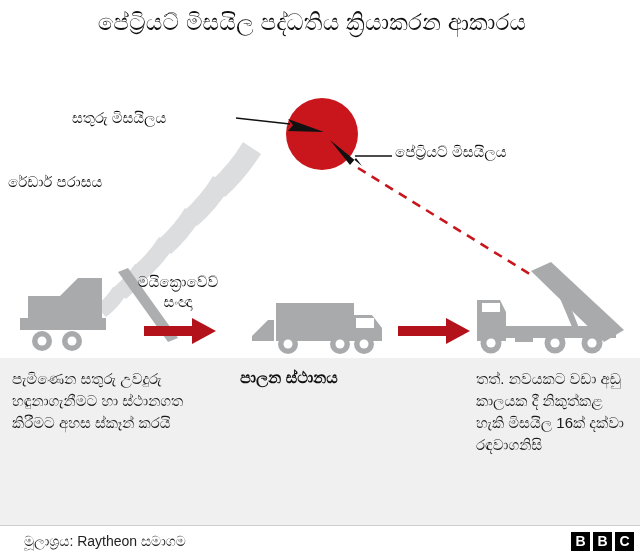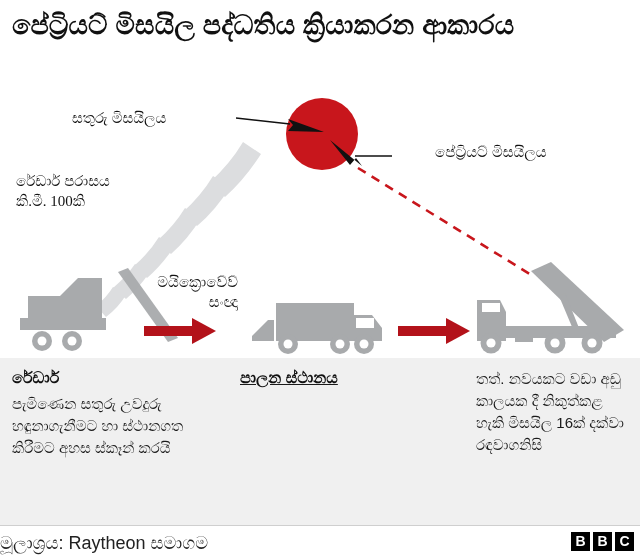--- a/index.html
+++ b/index.html
@@ -19,25 +19,26 @@
     background: #ffffff;
     overflow: hidden;
   }
 
   
   .title {
     position: absolute;
     left: 12px;
     top: 6px;
     width: 600px;
-    font-size: 27px;
+    font-size: 23px;
     line-height: 1.42;
-    font-weight: 700;
+    font-weight: 400;
     color: #111111;
     letter-spacing: 0.2px;
+    text-align: center;
   }
 
   
   .diagram {
     position: absolute;
     left: 0;
     top: 0;
     width: 640px;
     height: 360px;
   }
@@ -45,35 +46,34 @@
 
   
   .callout {
     position: absolute;
     font-size: 15px;
     line-height: 1.35;
     color: #111111;
     white-space: nowrap;
   }
   .callout-enemy-missile { left: 72px; top: 108px; }
-  .callout-patriot-missile { left: 395px; top: 142px; margin-left: 40px; }
+  .callout-patriot-missile { left: 395px; top: 142px; }
   .callout-radar-range {
-    left: 16px;
+    left: 8px;
     top: 172px;
     white-space: normal;
     width: 200px;
     line-height: 1.3;
-    font-family: Liberation Serif, serif;
   }
   .callout-microwave {
     left: 118px;
     top: 272px;
     white-space: normal;
     width: 120px;
-    text-align: right;
+    text-align: center;
     line-height: 1.3;
   }
 
   
   .panel {
     position: absolute;
     left: 0;
     top: 358px;
     width: 640px;
     height: 167px;
@@ -86,21 +86,21 @@
     width: 640px;
     display: flex;
     padding-top: 10px;
     box-sizing: border-box;
   }
   .column {
     box-sizing: border-box;
     padding: 0 10px 0 12px;
   }
   .col-0 { width: 228px; }
-  .col-1 { width: 236px; text-decoration: underline; }
+  .col-1 { width: 236px; }
   .col-2 { width: 176px; }
   .col-head {
     font-size: 16px;
     font-weight: 700;
     color: #111111;
     margin: 0 0 4px 0;
     line-height: 1.3;
   }
   .col-body {
     font-size: 15px;
@@ -114,23 +114,23 @@
     position: absolute;
     left: 0;
     top: 525px;
     width: 640px;
     height: 34px;
     background: #ffffff;
     border-top: 1px solid #cfcfcf;
   }
   .source {
     position: absolute;
-    left: 0;
+    left: 24px;
     top: 7px;
-    font-size: 18px;
+    font-size: 14px;
     color: #222222;
   }
   .bbc-logo {
     position: absolute;
     right: 6px;
     top: 6px;
     display: flex;
     gap: 3px;
   }
   .bbc-box {
@@ -241,33 +241,31 @@
 
     </svg>
   </div>
 
   <div class="callout callout-enemy-missile">සතුරු මිසයිලය</div>
 
   <div class="callout callout-patriot-missile">පේට්‍රියට් මිසයිලය</div>
 
   <div class="callout callout-radar-range">
     <div>රේඩාර් පරාසය</div>
-    <div>කි.මී. 100කි</div>
   </div>
 
   <div class="callout callout-microwave">
     <div>මයික්‍රොවේව්</div>
     <div>සංඥා</div>
   </div>
 
   <div class="panel">
     <div class="columns">
 
       <div class="column col-0">
-        <div class="col-head">රේඩාර්</div>
         <div class="col-body">පැමිණෙන සතුරු උවදුරු හඳුනාගැනීමට හා ස්ථානගත කිරීමට අහස ස්කෑන් කරයි</div>
       </div>
 
       <div class="column col-1">
         <div class="col-head">පාලන ස්ථානය</div>
       </div>
 
       <div class="column col-2">
         <div class="col-body">තත්. නවයකට වඩා අඩු කාලයක දී නිකුත්කළ හැකි මිසයිල 16ක් දක්වා රඳවාගනිසි</div>
       </div>

